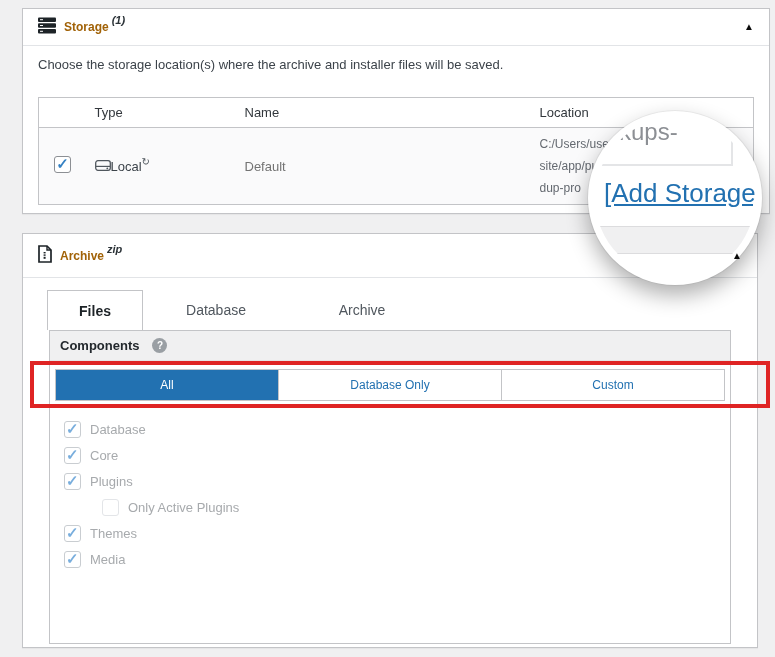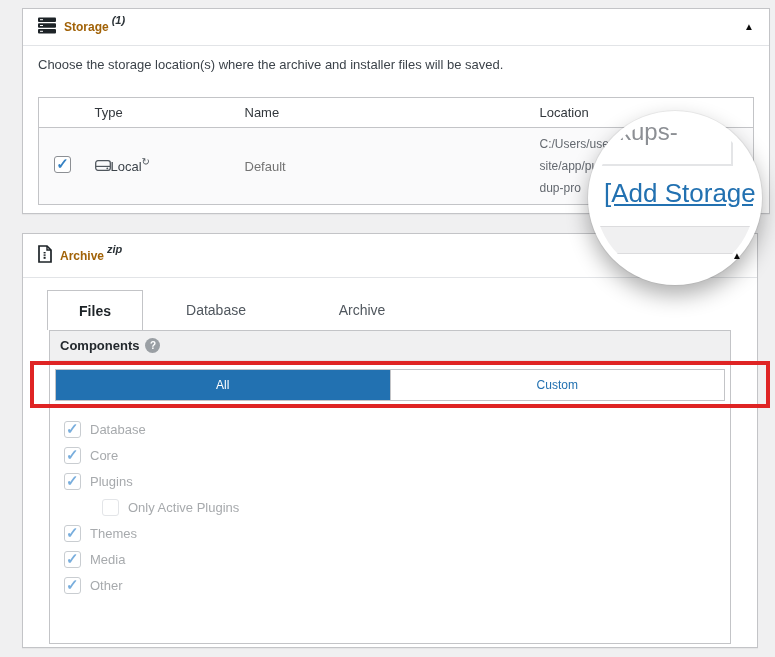--- a/index.html
+++ b/index.html
@@ -81,21 +81,21 @@
     font-size:14px; color:#50575e; cursor:pointer;
   }
   .tab.active {
     width:96px; background:#fff; border:1px solid #c3c4c7; border-bottom:none;
     font-weight:bold; color:#1d2327;
   }
   .tab.plain { width:146px; }
   .content-box { margin:0 13px; border:1px solid #c3c4c7; height:314px; background:#fff; }
   .components-bar {
     height:30px; background:#f0f0f1; border-bottom:1px solid #e5e5e5;
-    display:flex; align-items:center; gap:6px; padding:0 10px;
+    display:flex; align-items:center; gap:13px; padding:0 10px;
     font-size:13px; font-weight:bold; color:#23282d;
   }
   .help-icon {
     width:15px; height:15px; border-radius:50%;
     background:#9a9fa4; color:#fff; font-size:10px; font-weight:bold;
     display:inline-flex; align-items:center; justify-content:center; cursor:pointer;
   }
   .modes { display:flex; margin:8px 5px 0; border:1px solid #c3c4c7; height:32px; }
   .mode {
     flex:1; display:flex; align-items:center; justify-content:center;
@@ -239,20 +239,21 @@
       <div class="tab plain">Archive</div>
     </div>
     <div class="content-box">
       <div class="components-bar">
         <span>Components</span>
         <span class="help-icon">?</span>
       </div>
 
       <div class="modes">
         <div class="mode active">All</div>
+        <div class="mode">Database Only</div>
         <div class="mode">Custom</div>
       </div>
 
       <div class="checklist">
         <div class="check-row">
           <span class="cb dim checked"></span>
           <span>Database</span>
         </div>
         <div class="check-row">
           <span class="cb dim checked"></span>
@@ -266,24 +267,20 @@
           <span class="cb dim-empty"></span>
           <span>Only Active Plugins</span>
         </div>
         <div class="check-row">
           <span class="cb dim checked"></span>
           <span>Themes</span>
         </div>
         <div class="check-row">
           <span class="cb dim checked"></span>
           <span>Media</span>
-        </div>
-        <div class="check-row">
-          <span class="cb dim checked"></span>
-          <span>Other</span>
         </div>
       </div>
     </div>
   </div>
 </div>
 
 <div class="red-annotation"></div>
 
 <div class="magnifier">
   <div class="mag-inner">

